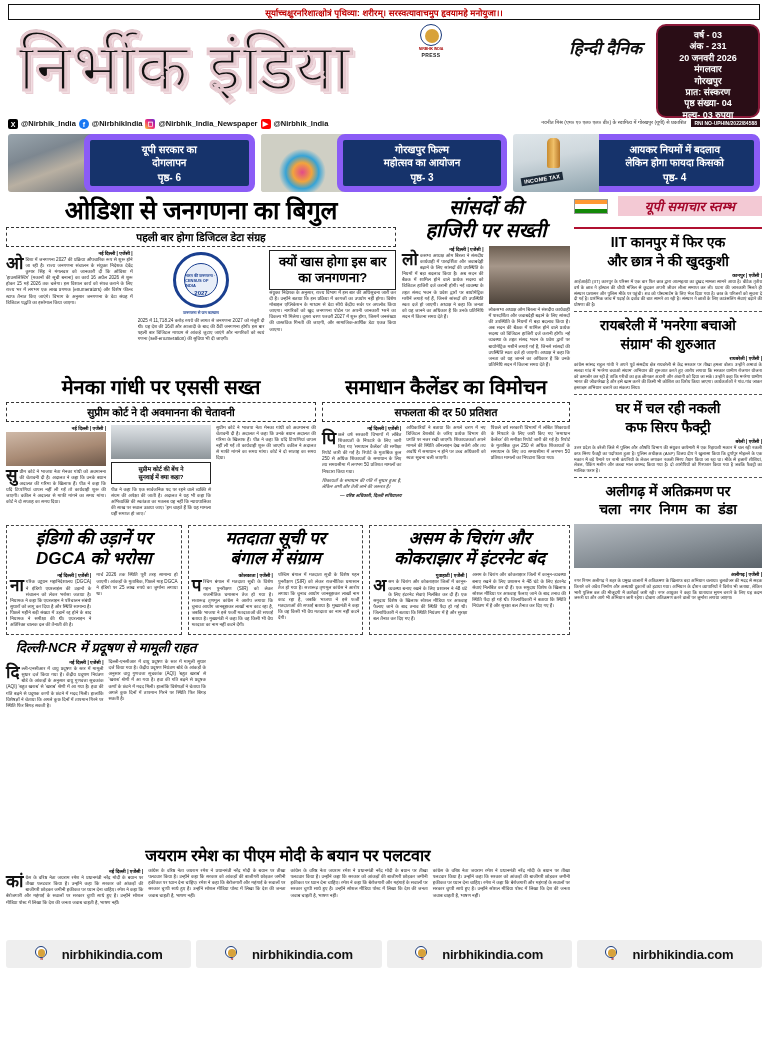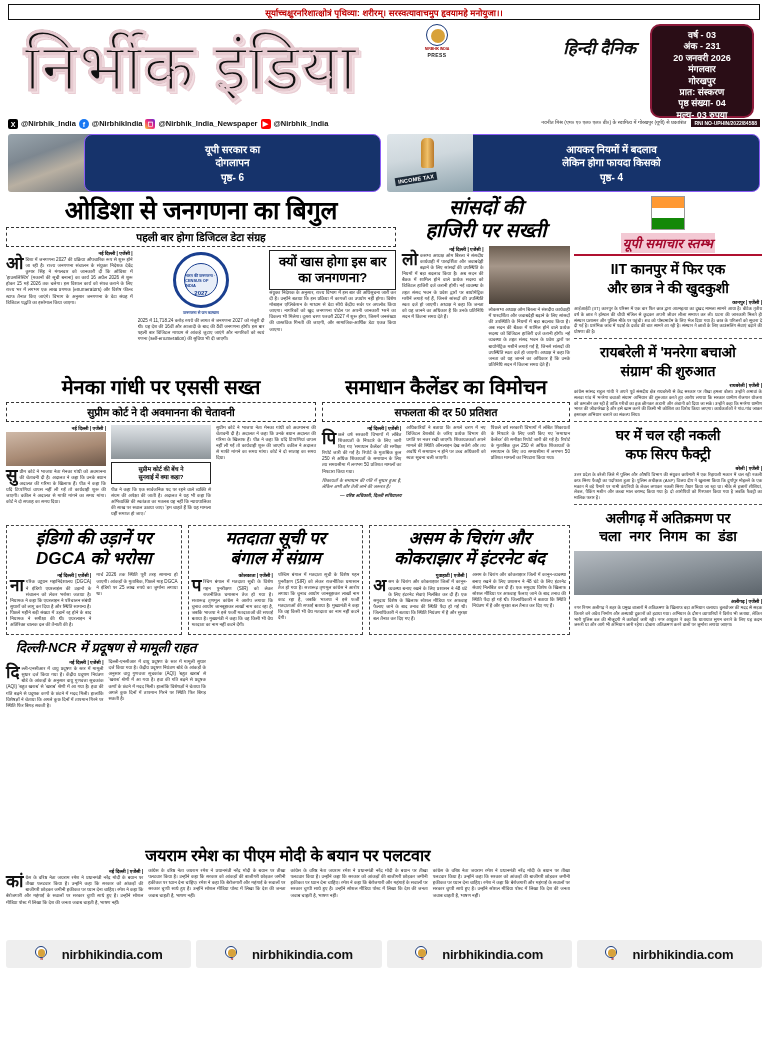--- a/index.html
+++ b/index.html
@@ -29,21 +29,21 @@
     font-size: 8.5px;
     font-weight: bold;
     letter-spacing: 0.1px;
     white-space: nowrap;
   }
 
   
   .masthead {
     display: flex; align-items: stretch;
     height: 96px;
-    margin: 0 8px;
+    margin: 0 2px;
     position: relative;
   }
   .mast-left { flex: 1 1 auto; position: relative; }
   .mast-title {
     font-size: 66px;
     font-weight: bold;
     line-height: 90px;
     letter-spacing: 1px;
     color: #111;
     -webkit-text-stroke: 1px #e6c9cf;
@@ -143,21 +143,21 @@
     background: linear-gradient(90deg,#c98b2e,#f0c069,#b9782a);
   }
   .teaser-box {
     flex: 1 1 auto;
     background: #16336b;
     border-radius: 8px;
     margin-left: -10px;
     color: #fff;
     display: flex; flex-direction: column; align-items: center; justify-content: center;
     padding: 2px 4px;
-    border: 1px solid #8b5cf6;
+    border: 6px solid #8b5cf6;
   }
   .teaser-line { font-size: 10px; font-weight: bold; line-height: 13px; text-align: center; white-space: nowrap; }
   .teaser-page { font-size: 10px; font-weight: bold; margin-top: 1px; }
 
   
   .main-grid {
     display: flex; gap: 4px;
     height: 742px;
   }
   .col-main { flex: 1 1 auto; }
@@ -223,22 +223,22 @@
 
   
   .photo { background: #c9c9c9; position: relative; overflow: hidden; }
   .ph-parliament { background: linear-gradient(180deg,#6d5f52 0%, #a6978a 35%, #7d6f63 65%, #4f453c 100%); }
   .ph-court { background: linear-gradient(180deg,#dfe3e6 0%, #b9bfc4 50%, #8d9499 100%); }
   .ph-person { background: linear-gradient(170deg,#cfb9a8 0%, #a88a74 55%, #6d584a 100%); }
   .ph-police { background: linear-gradient(170deg,#b6bcc2 0%, #8a9299 50%, #5c646b 100%); }
 
   
   .up-banner {
-    display: flex; align-items: center; gap: 3px;
-    border-bottom: 2px solid #b01030; margin-bottom: 3px; padding-bottom: 1px; flex-direction: column;
+    display: flex; align-items: center; gap: 10px;
+    border-bottom: 2px solid #b01030; margin-bottom: 3px; padding-bottom: 11px;
   }
   .up-flag {
     width: 34px; height: 15px;
     background: linear-gradient(180deg,#ff9933 33%, #ffffff 33% 66%, #138808 66%);
     border: 1px solid #999; flex: 0 0 34px;
   }
   .up-banner-title {
     flex: 1 1 auto; background: #f3c9d4;
     color: #a4082c; font-size: 13px; font-weight: bold; font-style: italic;
     text-align: center; letter-spacing: 0.2px; padding: 1px 2px;
@@ -320,20 +320,28 @@
   <div class="teaser-row">
     <div class="teaser">
       <div class="teaser-img t1img"></div>
       <div class="teaser-box">
         <div class="teaser-line">यूपी सरकार का</div>
         <div class="teaser-line">दोगलापन</div>
         <div class="teaser-page">पृष्ठ- 6</div>
       </div>
     </div>
     <div class="teaser">
+      <div class="teaser-img t2img"></div>
+      <div class="teaser-box">
+        <div class="teaser-line">गोरखपुर फिल्म</div>
+        <div class="teaser-line">महोत्सव का आयोजन</div>
+        <div class="teaser-page">पृष्ठ- 3</div>
+      </div>
+    </div>
+    <div class="teaser">
       <div class="teaser-img t3img"></div>
       <div class="teaser-box">
         <div class="teaser-line">आयकर नियमों में बदलाव</div>
         <div class="teaser-line">लेकिन होगा फायदा किसको</div>
         <div class="teaser-page">पृष्ठ- 4</div>
       </div>
     </div>
   </div>
 
   <div class="main-grid">

